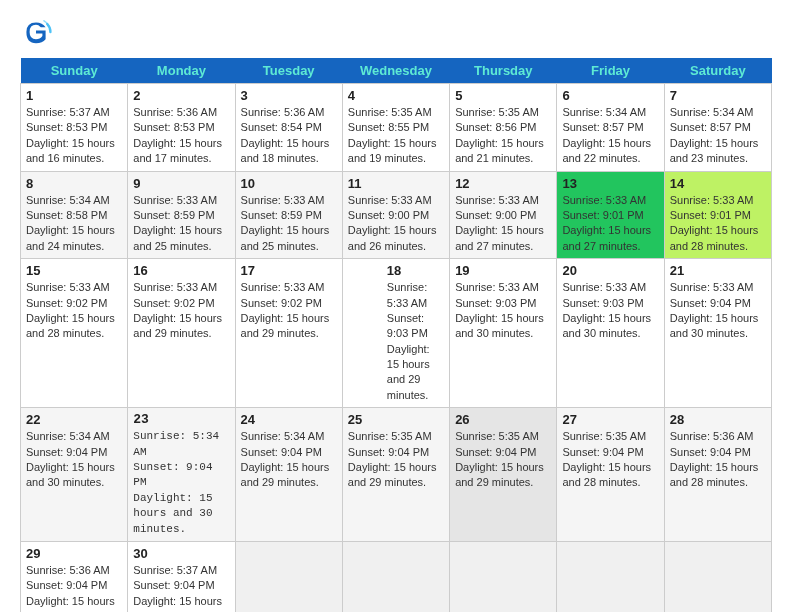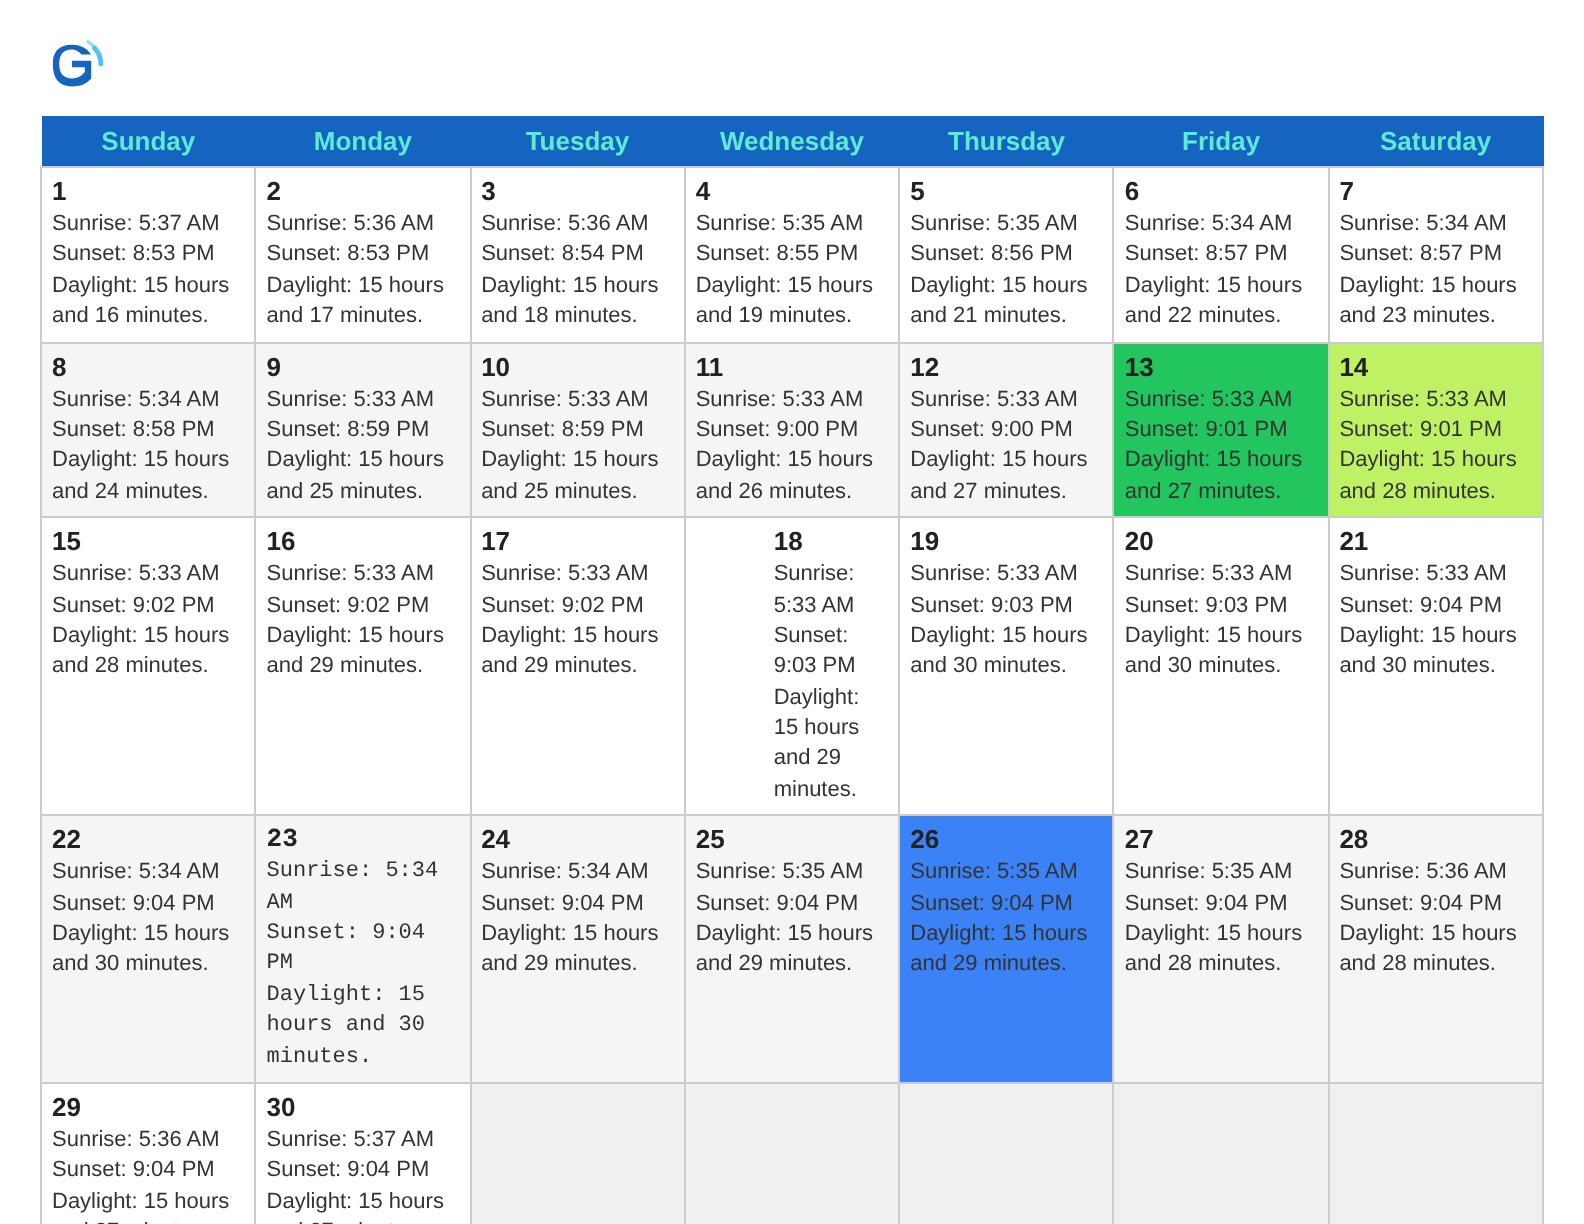--- a/index.html
+++ b/index.html
@@ -337,21 +337,21 @@
         </div>
       </td>
           <td style="background: rgb(245, 245, 245);">
         <span class="day-num">25</span>
         <div class="day-info">
           Sunrise: 5:35 AM<br>
           Sunset: 9:04 PM<br>
           Daylight: 15 hours and 29 minutes.
         </div>
       </td>
-          <td style="background: #3b82f6;">
+          <td style="background: #e5e5e5;">
         <span class="day-num">26</span>
         <div class="day-info">
           Sunrise: 5:35 AM<br>
           Sunset: 9:04 PM<br>
           Daylight: 15 hours and 29 minutes.
         </div>
       </td>
           <td style="background: rgb(245, 245, 245);">
         <span class="day-num">27</span>
         <div class="day-info">

